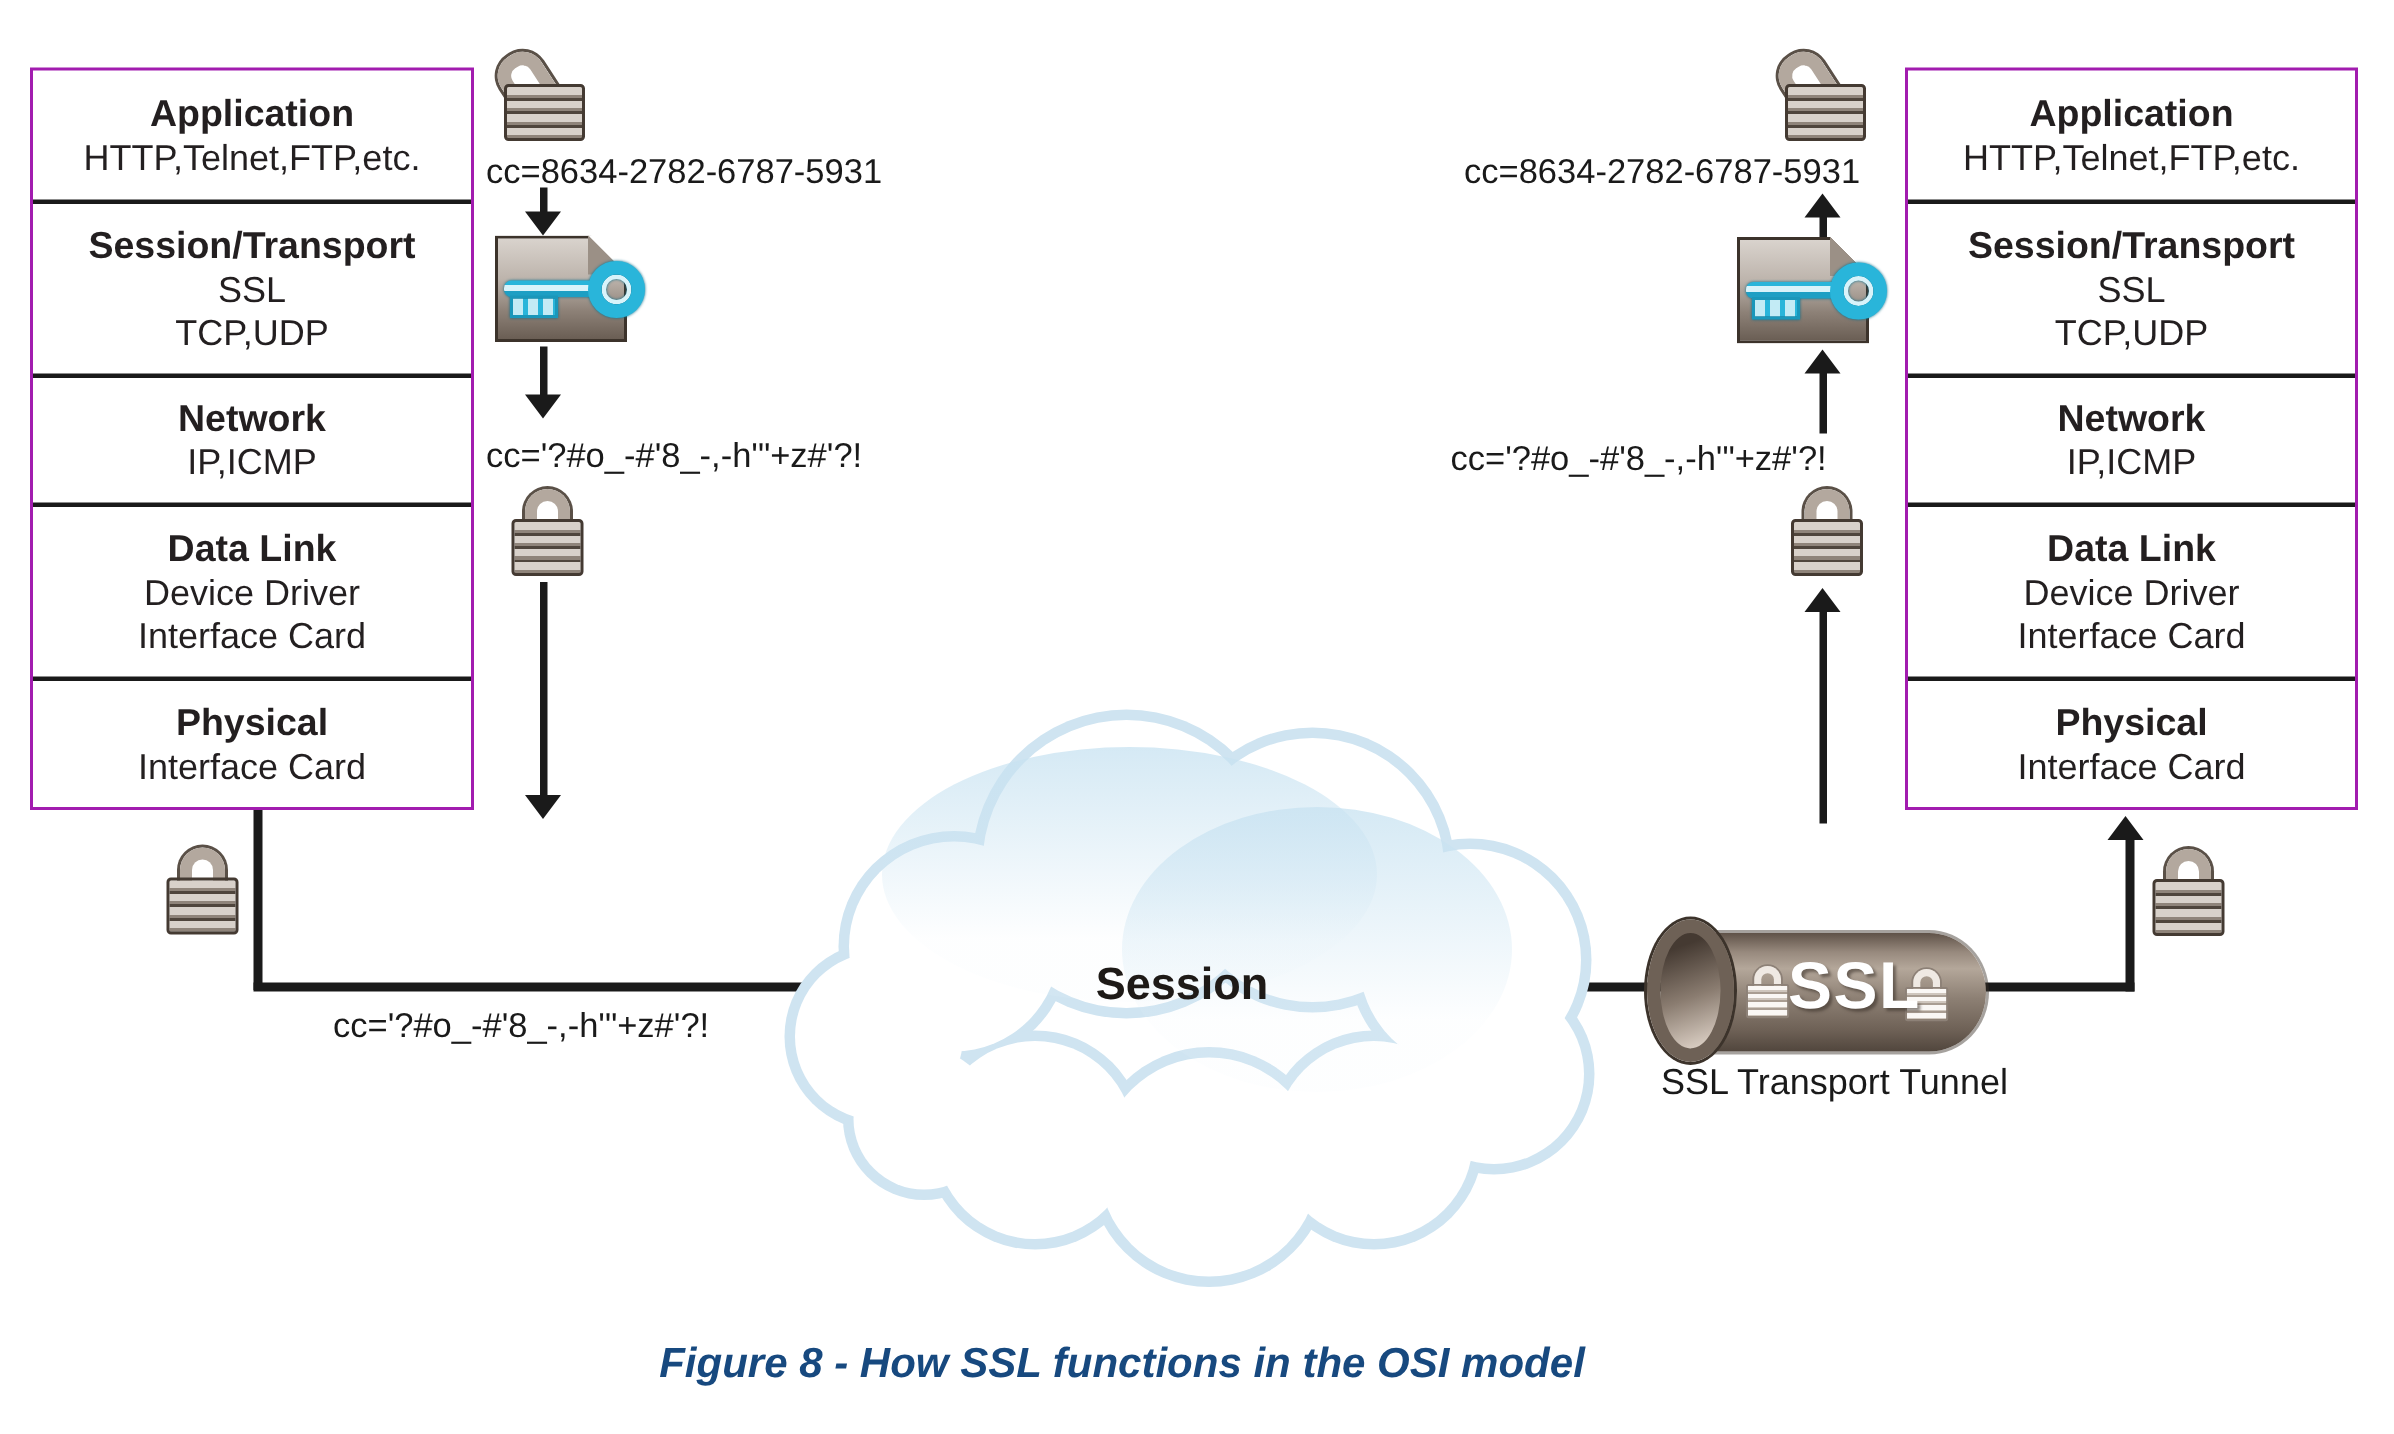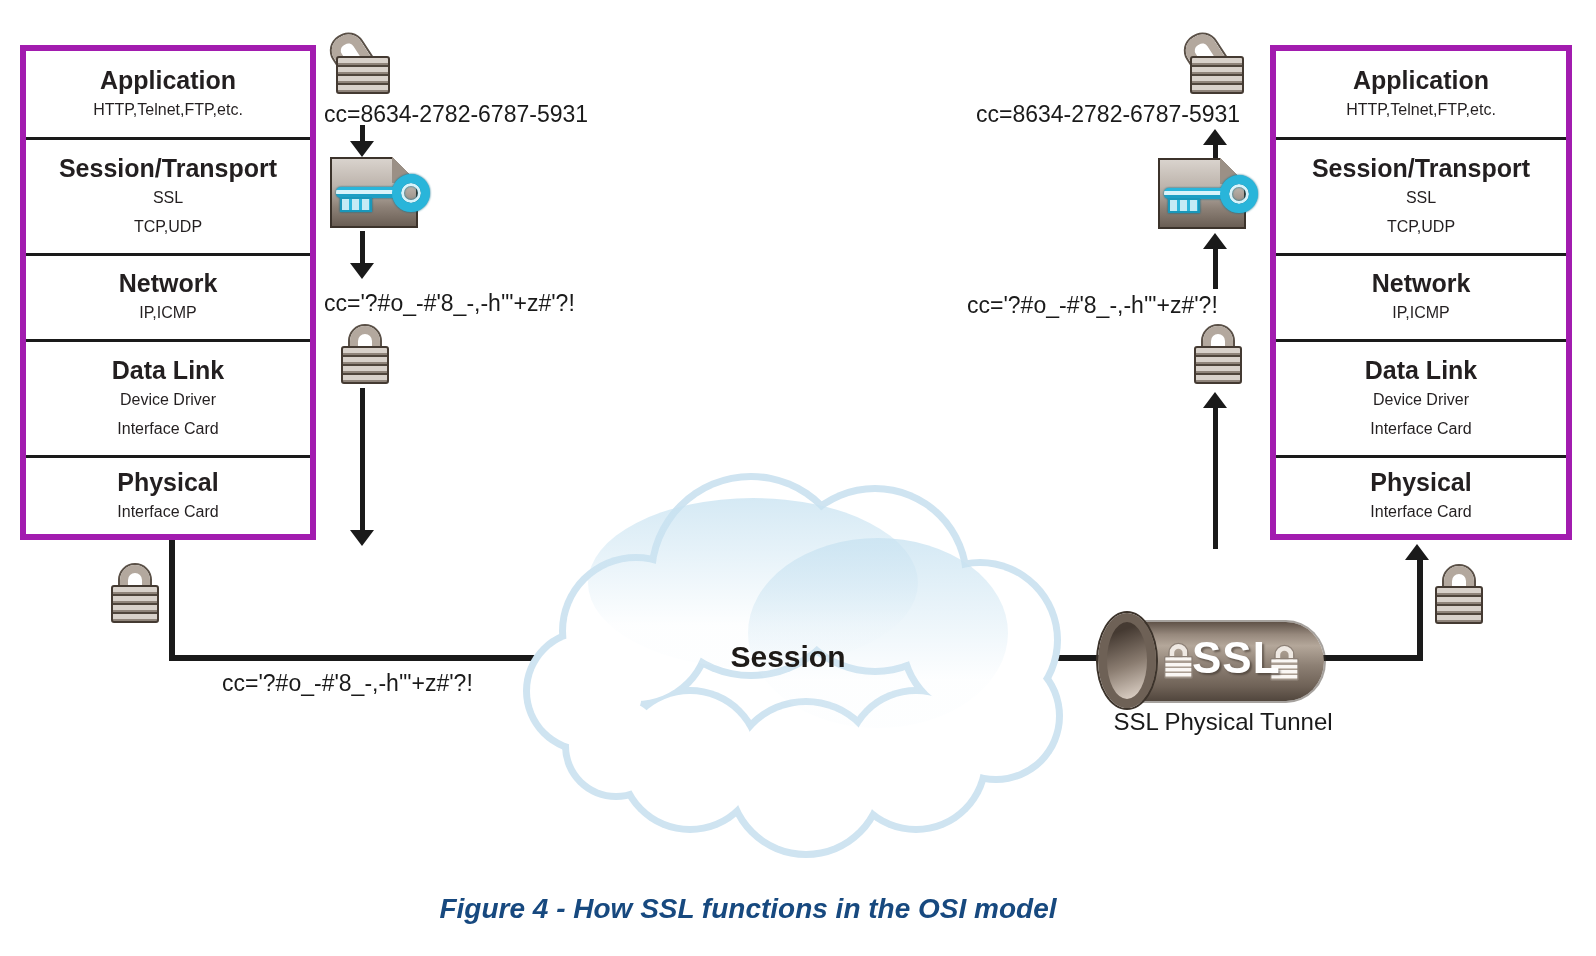--- a/index.html
+++ b/index.html
@@ -2,33 +2,33 @@
 <html><head>
 <meta charset="utf-8">
 <style>
   html,body{margin:0;padding:0;background:#ffffff;}
   .canvas{
     position:relative;width:1596px;height:956px;background:#ffffff;overflow:hidden;
     font-family:"Liberation Sans","DejaVu Sans",sans-serif;color:#231f20;
   }
   
   .osi-stack{
-    position:absolute;top:45px;height:495px;border:6px solid #a21caf;background:#fff;
+    position:absolute;top:45px;height:495px;border:2px solid #a21caf;background:#fff;
     box-sizing:border-box;display:flex;flex-direction:column;z-index:2;
   }
   .osi-stack.left{left:20px;width:296px;}
   .osi-stack.right{left:1270px;width:302px;}
   .osi-row{display:flex;flex-direction:column;justify-content:center;align-items:center;
     box-sizing:border-box;}
   .osi-row + .osi-row{border-top:3px solid #1a1a1a;}
   .osi-row.h2{height:86px;}
   .osi-row.h3{height:116px;}
   .osi-row.last{flex:1;}
   .row-title{font-weight:bold;font-size:25px;line-height:30px;}
-  .row-line{font-size:16px;line-height:29px;}
+  .row-line{font-size:24px;line-height:29px;}
   
   .code-label{position:absolute;font-size:23px;line-height:26px;white-space:nowrap;color:#1a1a1a;z-index:4;}
   .big-label{position:absolute;font-weight:bold;font-size:30px;color:#1e1a17;text-align:center;z-index:4;}
   .caption{position:absolute;left:398px;top:893px;width:700px;text-align:center;
     font-style:italic;font-weight:bold;font-size:28px;color:#17497f;z-index:4;}
   
   .wire{position:absolute;background:#1a1a1a;z-index:1;}
   .aline{position:absolute;background:#1a1a1a;width:5px;z-index:3;}
   .ahead{position:absolute;width:0;height:0;z-index:3;}
   .ahead.down{border-left:12px solid transparent;border-right:12px solid transparent;border-top:16px solid #1a1a1a;}
@@ -231,21 +231,21 @@
   <div class="tunnel-mouth"></div>
   <div class="lock closed light" style="left:1164px;top:644px;">
     <div class="shackle"></div>
     <div class="lbody"></div>
   </div>
   <div class="lock closed light" style="left:1270px;top:646px;">
     <div class="shackle"></div>
     <div class="lbody"></div>
   </div>
   <div class="ssl-label">SSL</div>
-  <div class="tunnel-caption">SSL Physical Tunnel</div>
+  <div class="tunnel-caption">SSL Transport Tunnel</div>
 
   <div class="lock closed" style="left:1435px;top:566px;">
     <div class="shackle"></div>
     <div class="lbody"></div>
   </div>
 
   <div class="lock open" style="left:1190px;top:18px;">
     <div class="shackle"></div>
     <div class="lbody"></div>
   </div>
@@ -270,15 +270,15 @@
   <div class="code-label" style="left:967px;top:292px;">cc='?#o_-#'8_-,-h'"+z#'?!</div>
 
   <div class="lock closed" style="left:1194px;top:326px;">
     <div class="shackle"></div>
     <div class="lbody"></div>
   </div>
 
   <div class="ahead up" style="left:1203px;top:392px;"></div>
   <div class="aline" style="left:1213px;top:406px;height:143px;"></div>
 
-  <div class="caption">Figure 4 - How SSL functions in the OSI model</div>
+  <div class="caption">Figure 8 - How SSL functions in the OSI model</div>
 
 </div>
 
 </body></html>

